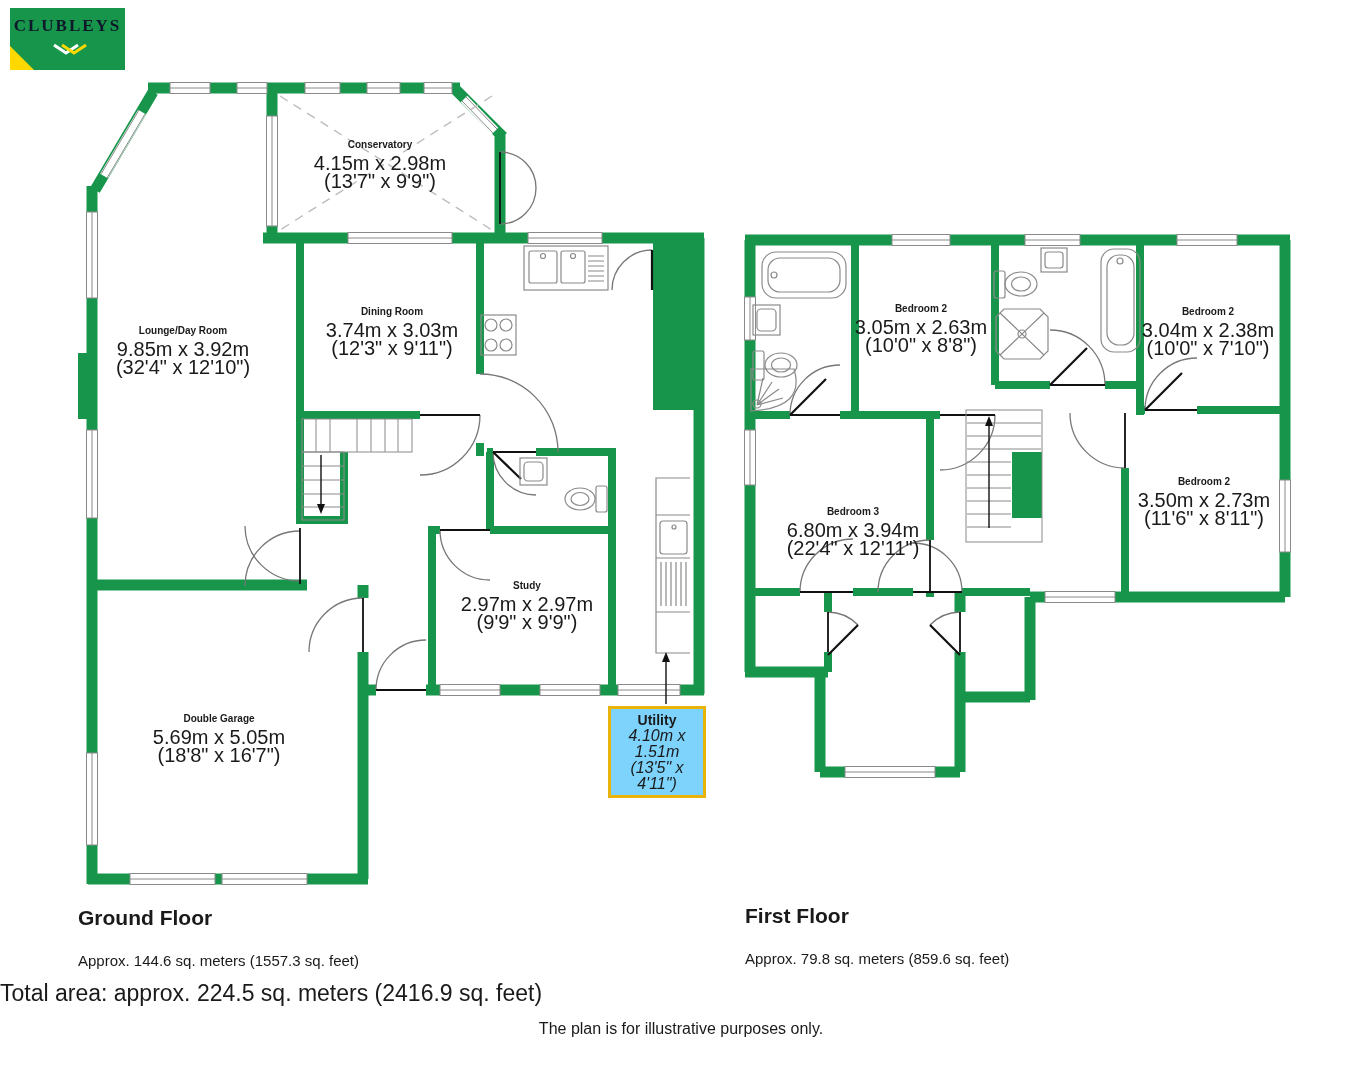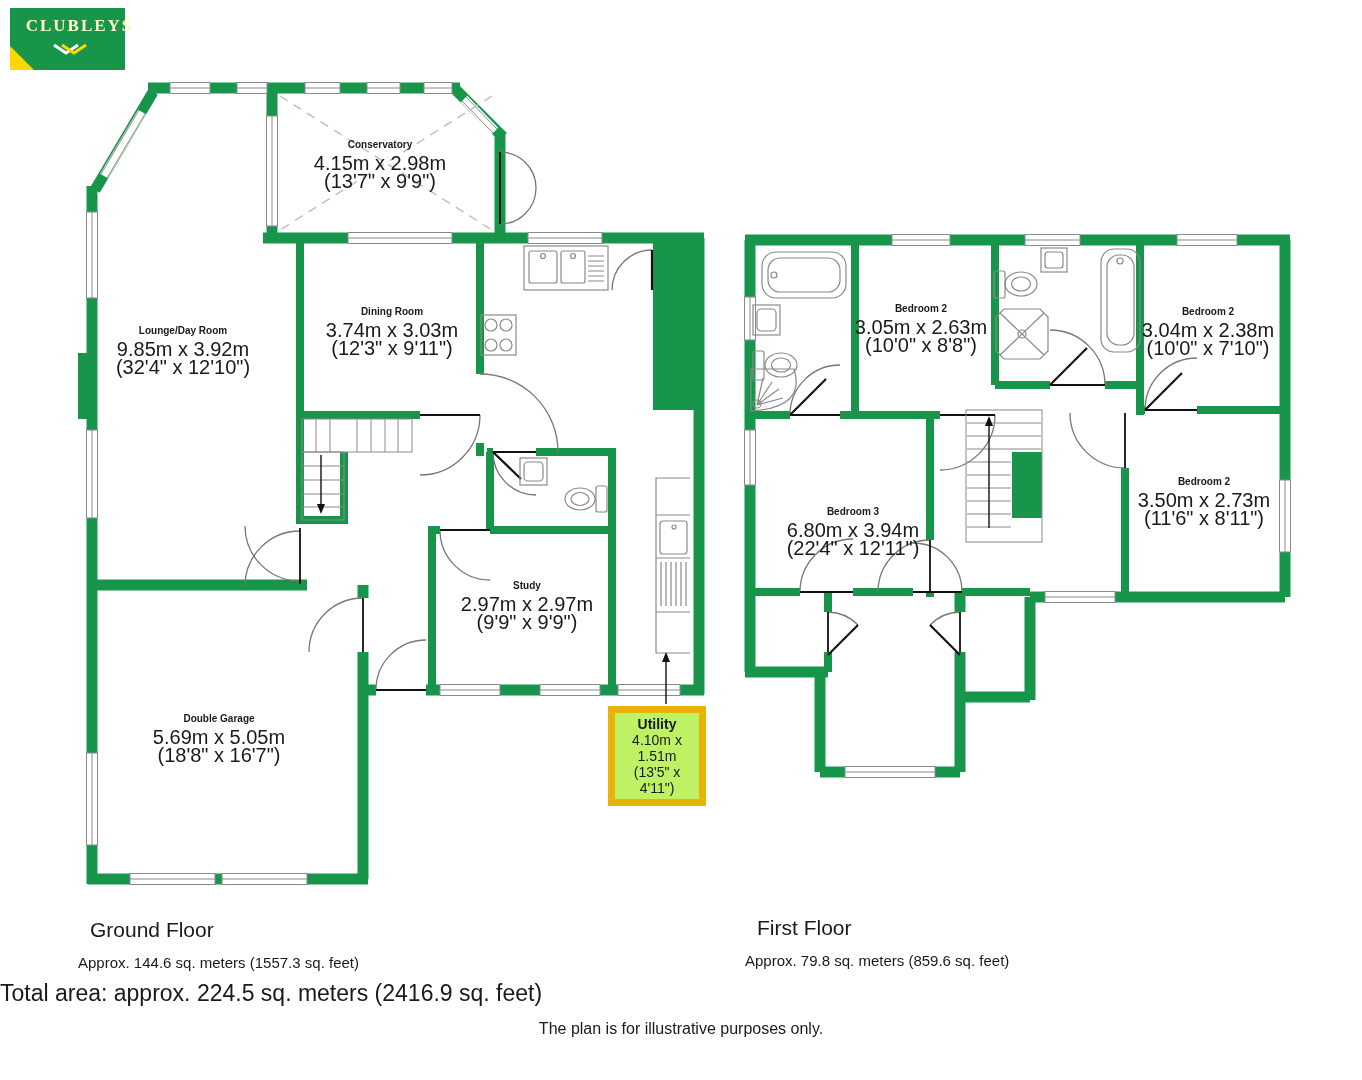--- a/index.html
+++ b/index.html
@@ -16,31 +16,31 @@
   .fix{stroke:#8a8a8a;stroke-width:1.2;fill:none;}
   .stair{stroke:#8a8a8a;stroke-width:1;fill:none;}
   .arrow{stroke:#111;stroke-width:1.4;fill:none;}
   .arrowhead{fill:#111;stroke:none;}
   .dash{stroke:#bdbdbd;stroke-width:1.4;fill:none;stroke-dasharray:9 7;}
   .room-label{position:absolute;transform:translateX(-50%);text-align:center;
               line-height:18px;white-space:nowrap;}
   .rname{font-weight:bold;font-size:10px;}
   .rdim{font-size:20px;}
   .utility-box{position:absolute;left:608px;top:706px;width:98px;box-sizing:border-box;
-               border:7px solid #eab308;background:#bef264;text-align:center;padding:3px 0;
+               border:3px solid #eab308;background:#7dd3fc;text-align:center;padding:3px 0;
                line-height:16px;}
   .utility-box .rname{font-size:14px;}
-  .utility-box .rdim{font-size:14px;}
+  .utility-box .rdim{font-size:16px;font-style:italic;}
   .floor-title{position:absolute;}
-  .floor-title h2{margin:12px;font-size:21px;font-weight:normal;}
-  .floor-title .farea{font-size:15px;margin-top:5px;}
+  .floor-title h2{margin:0;font-size:21px;font-weight:bold;}
+  .floor-title .farea{font-size:15px;margin-top:22px;}
   .total{position:absolute;left:0;top:980px;width:100%;text-align:left;font-size:23px;}
   .disclaimer{position:absolute;left:0;top:1020px;width:100%;text-align:center;font-size:16px;}
   .logo{position:absolute;left:10px;top:8px;width:115px;height:62px;background:var(--wall,#17964B);}
-  .logo-text{position:absolute;left:12px;top:8px;width:100%;text-align:center;color:#fef9c3;
+  .logo-text{position:absolute;left:0;top:8px;width:100%;text-align:center;color:#0f172a;
              font-family:"Liberation Serif",serif;font-weight:bold;font-size:17px;letter-spacing:2px;}
   .logo svg{position:absolute;left:0;top:0;}
 </style>
 </head>
 <body>
 
 <div class="stage">
 
 <svg class="plan" width="1362" height="1080" viewBox="0 0 1362 1080">
 

